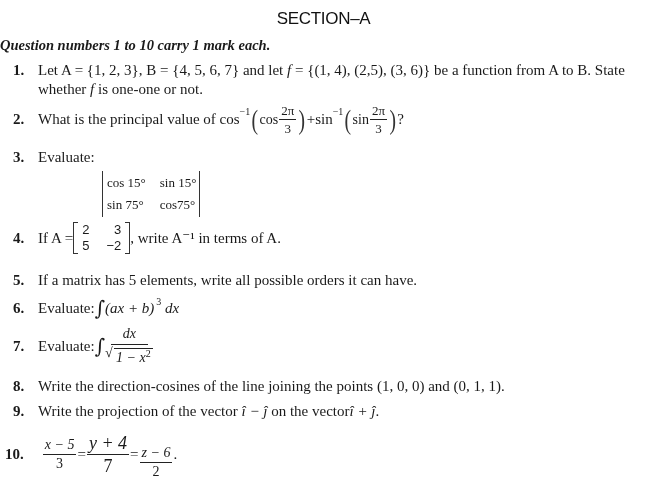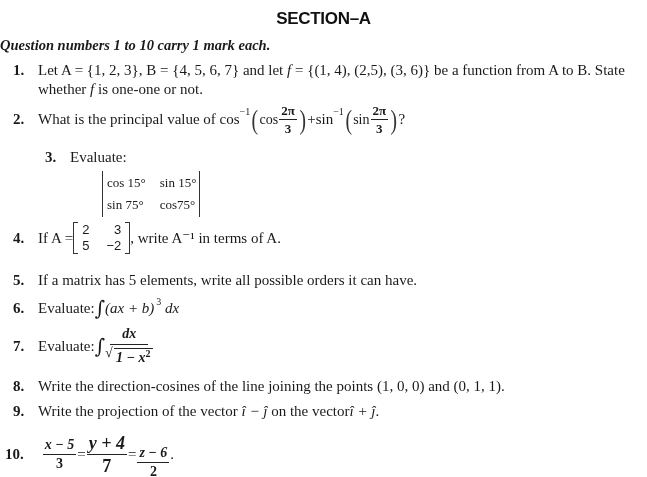--- a/index.html
+++ b/index.html
@@ -7,28 +7,28 @@
     body {
       position: relative;
       font-family: "Liberation Serif", "DejaVu Serif", serif;
       color: #1a1a1a;
       font-size: 15px;
     }
     .abs { position: absolute; white-space: nowrap; }
     .title {
       left: 0; width: 647px; top: 9px; text-align: center;
       font-family: "Liberation Sans", "DejaVu Sans", sans-serif;
-      font-weight: bold; font-size: 17px; letter-spacing: -0.3px; color: #111;
+      font-weight: normal; font-size: 17px; letter-spacing: -0.3px; color: #111;
     }
     .instr { left: 0; top: 37px; font-style: italic; font-weight: bold; font-size: 14.5px; }
     .qnum { font-weight: bold; display: inline-block; }
     .q { font-size: 15px; }
     .it { font-style: italic; }
     .sup { font-size: 10px; vertical-align: 7px; }
-    .frac { display: inline-flex; flex-direction: column; align-items: center; vertical-align: middle; line-height: 1; font-size: 13px; margin: 0 1px; font-weight: bold; }
+    .frac { display: inline-flex; flex-direction: column; align-items: center; vertical-align: middle; line-height: 1; font-size: 13px; margin: 0 1px; }
     .frac .num { border-bottom: 1px solid #222; padding: 0 2px 2px 2px; }
     .frac .den { padding-top: 2px; }
     .paren { font-size: 28px; font-weight: 100; vertical-align: middle; line-height: 1; transform: scaleX(0.7); display: inline-block; color: #333; }
     .det {
       left: 102px; top: 171px; border-left: 1.5px solid #333; border-right: 1.5px solid #333;
       padding: 1px 1px 1px 2px; font-size: 13px; line-height: 22px;
     }
     .det table { border-collapse: collapse; }
     .det td { padding: 0 2px; }
     .det td.c2 { padding-left: 12px; }
@@ -81,21 +81,21 @@
     <span style="font-size:14px;">sin</span>
     <span class="frac">
         <span class="num">2π</span>
         <span class="den">3</span>
       </span>
     <span class="paren">)</span>
     <span>?</span>
   </span>
 </div>
 
-<div class="abs q" style="left:13px; top:149px;margin-left:32px;">
+<div class="abs q" style="left:13px; top:149px;">
   <span class="qnum" style="width:25px;">3.</span><span>Evaluate:</span>
 </div>
 <div class="abs det">
   <table>
     <tbody>
         <tr>
           <td>cos 15°</td>
           <td class="c2">sin 15°</td>
         </tr>
     <tr>

